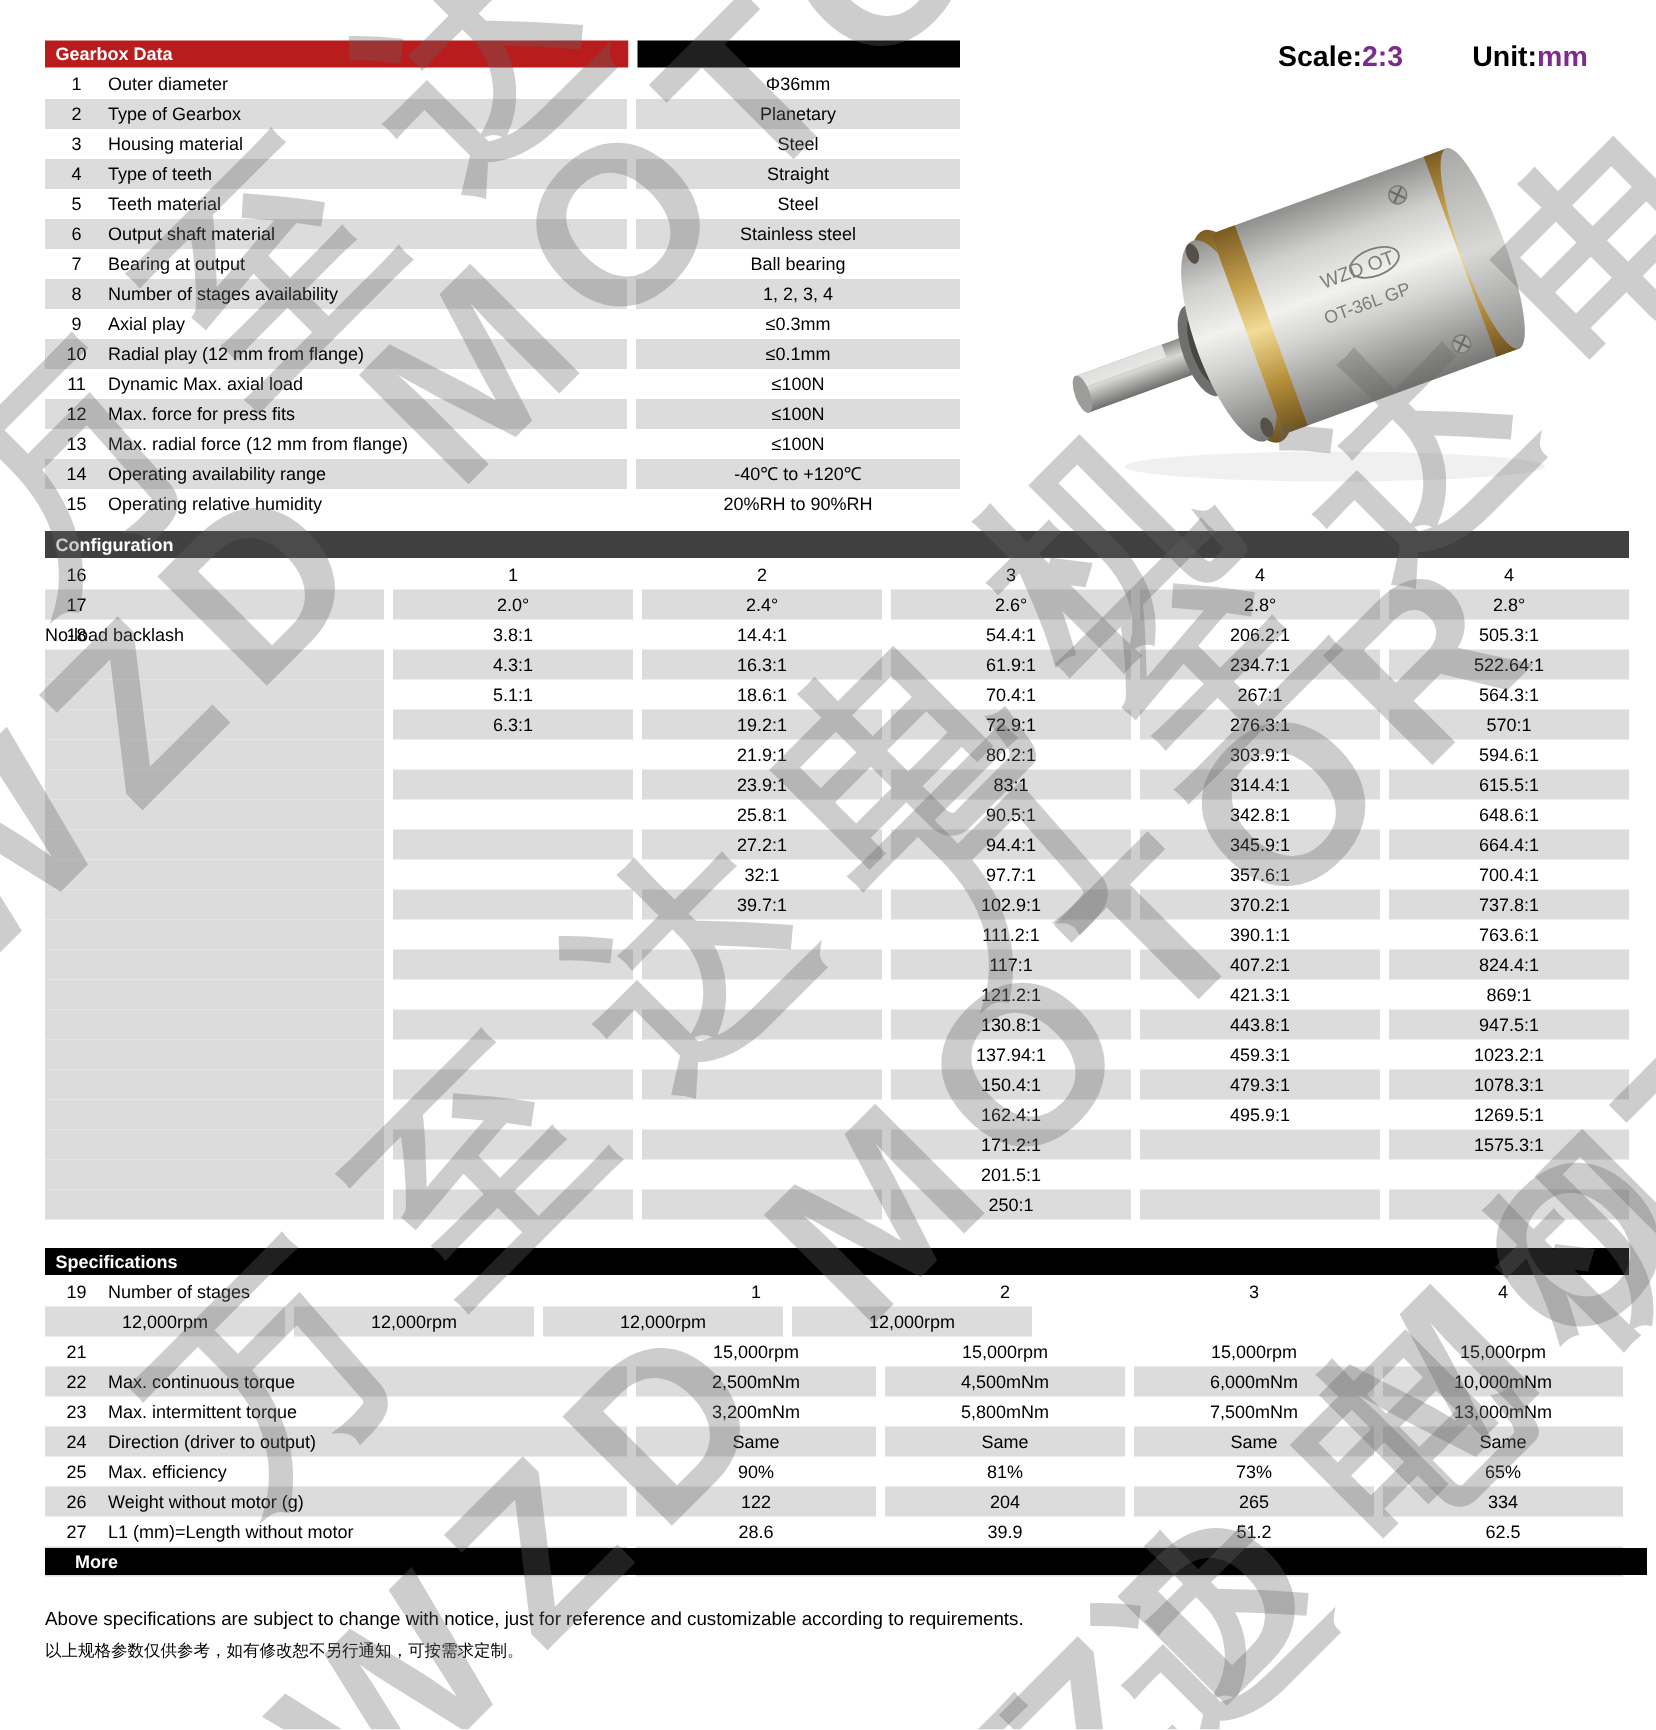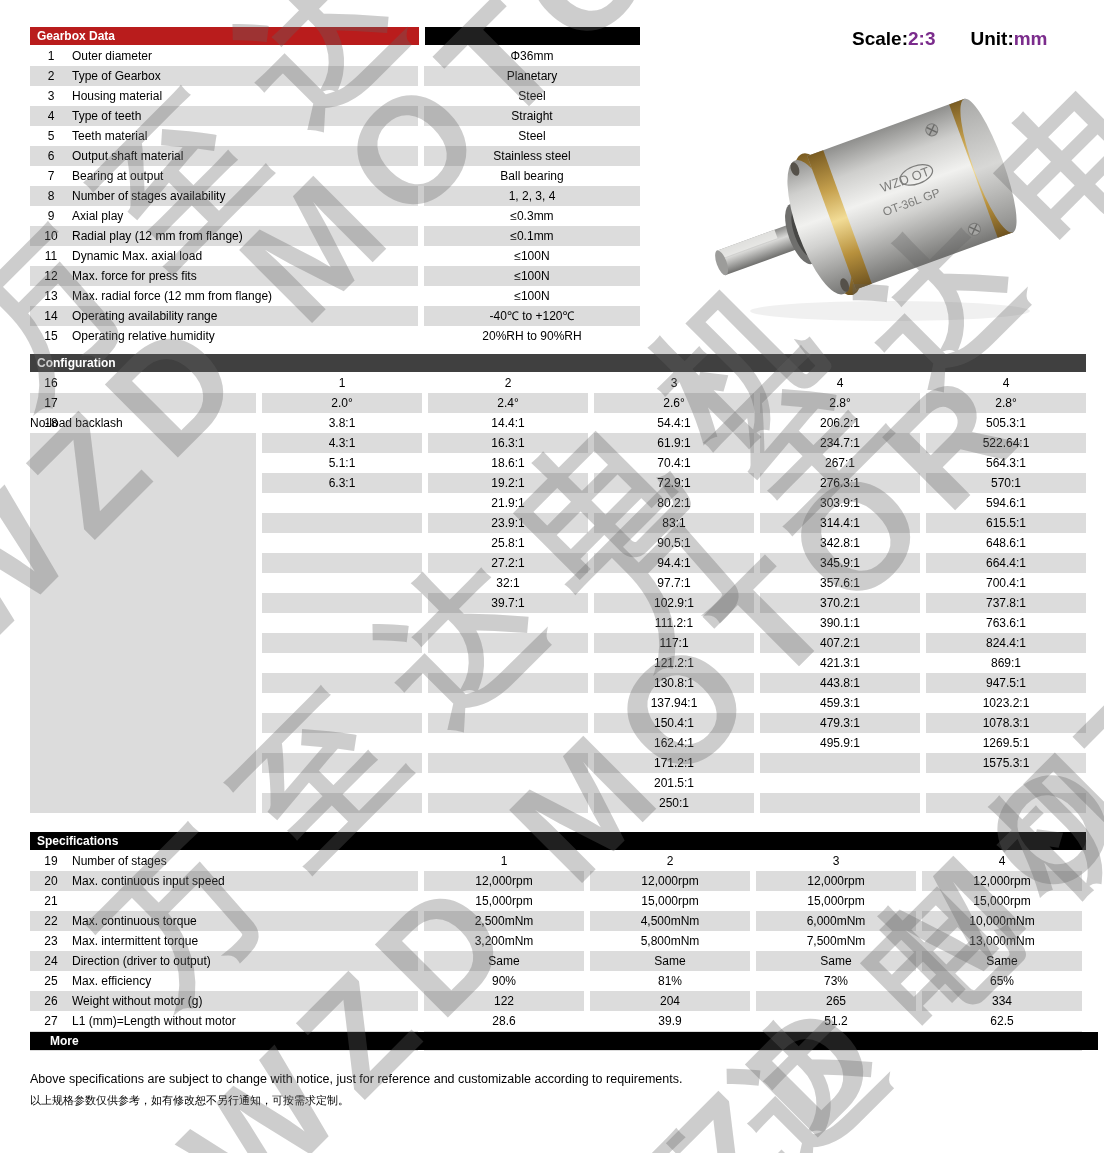--- a/index.html
+++ b/index.html
@@ -6,21 +6,21 @@
   .page{position:relative;width:1104px;height:1153px;background:#fff;overflow:hidden;
         font-family:"Liberation Sans",sans-serif;color:#000;}
 
   
   .wm{position:absolute;white-space:nowrap;transform:rotate(-45deg);transform-origin:0 0;
       color:rgba(100,100,100,0.32);font-weight:bold;pointer-events:none;z-index:5;}
   .wm.en{letter-spacing:20px;}
   .wm.cn{letter-spacing:45px;}
 
   
-  .scale-unit{position:absolute;left:852px;top:28px;display:flex;gap:35px;
+  .scale-unit{position:absolute;left:852px;top:28px;display:flex;gap:46px;
               font-size:19px;font-weight:bold;z-index:2;}
   .su-pair{display:flex;}
   .su-value{color:#7B2C8C;}
 
   
   .tbl{position:absolute;z-index:2;}
   .hdr{background:#000;color:#fff;font-weight:bold;font-size:12px;
        height:18px;line-height:18px;padding-left:7px;margin-bottom:1px;}
   .hdr.purple{background:#404040;}
   .hdr-flex{display:flex;height:18px;margin-bottom:1px;}
@@ -465,24 +465,20 @@
           <div class="cell s-left">
             <span class="no">19</span>
             <span class="lb">Number of stages</span>
           </div>
           <div class="cell s-val">1</div>
           <div class="cell s-val">2</div>
           <div class="cell s-val">3</div>
           <div class="cell s-val">4</div>
         </div>
         <div class="row">
-          <div class="cell s-left shade-cell">
-            <span class="no">20</span>
-            <span class="lb">Max. continuous input speed</span>
-          </div>
           <div class="cell s-val shade-cell">12,000rpm</div>
           <div class="cell s-val shade-cell">12,000rpm</div>
           <div class="cell s-val shade-cell">12,000rpm</div>
           <div class="cell s-val shade-cell">12,000rpm</div>
         </div>
         <div class="row">
           <div class="cell s-left">
             <span class="no">21</span>
           </div>
           <div class="cell s-val">15,000rpm</div>

